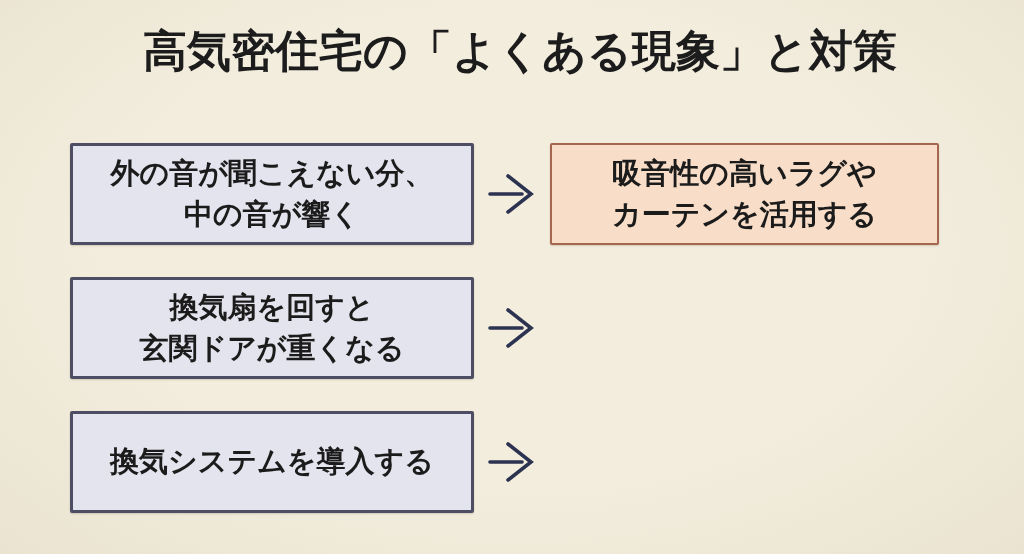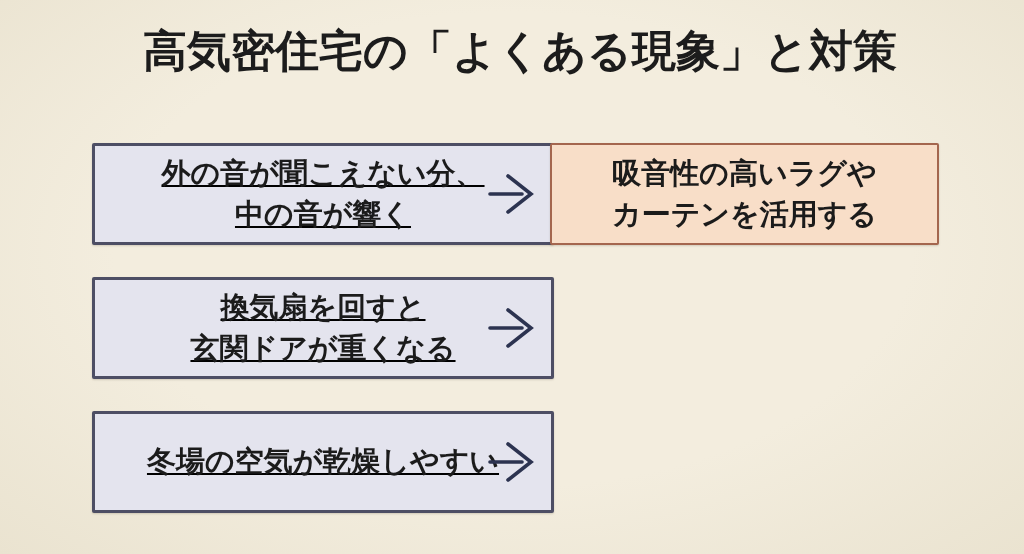--- a/index.html
+++ b/index.html
@@ -47,25 +47,24 @@
   }
   .box .box-text {
     font-weight: 700;
     font-size: 29px;
     line-height: 1.42;
     color: var(--box-text);
     white-space: pre-line;
     padding: 0 8px;
   }
   .problem-box {
-    left: 92px;
-    width: 462px;
+    left: 70px;
+    width: 404px;
     background: var(--problem-box-bg);
     border: 3px solid var(--problem-box-border);
-    text-decoration: underline;
   }
   .solution-box {
     left: 550px;
     width: 389px;
     background: var(--solution-box-bg);
     border: 2.5px solid var(--solution-box-border);
     justify-content: center;
   }
   .arrow {
     position: absolute;
@@ -116,21 +115,21 @@
     <div class="arrow">
       <svg viewBox="0 0 50 46">
           <path d="M3 23 H35"></path>
           <path d="M21 5 L44 23 L21 41"></path>
         </svg>
     </div>
   </div>
 
   <div class="row row-3">
     <div class="box problem-box">
-      <div class="box-text">冬場の空気が乾燥しやすい</div>
+      <div class="box-text">換気システムを導入する</div>
     </div>
     <div class="arrow">
       <svg viewBox="0 0 50 46">
           <path d="M3 23 H35"></path>
           <path d="M21 5 L44 23 L21 41"></path>
         </svg>
     </div>
   </div>
 
 </div>

